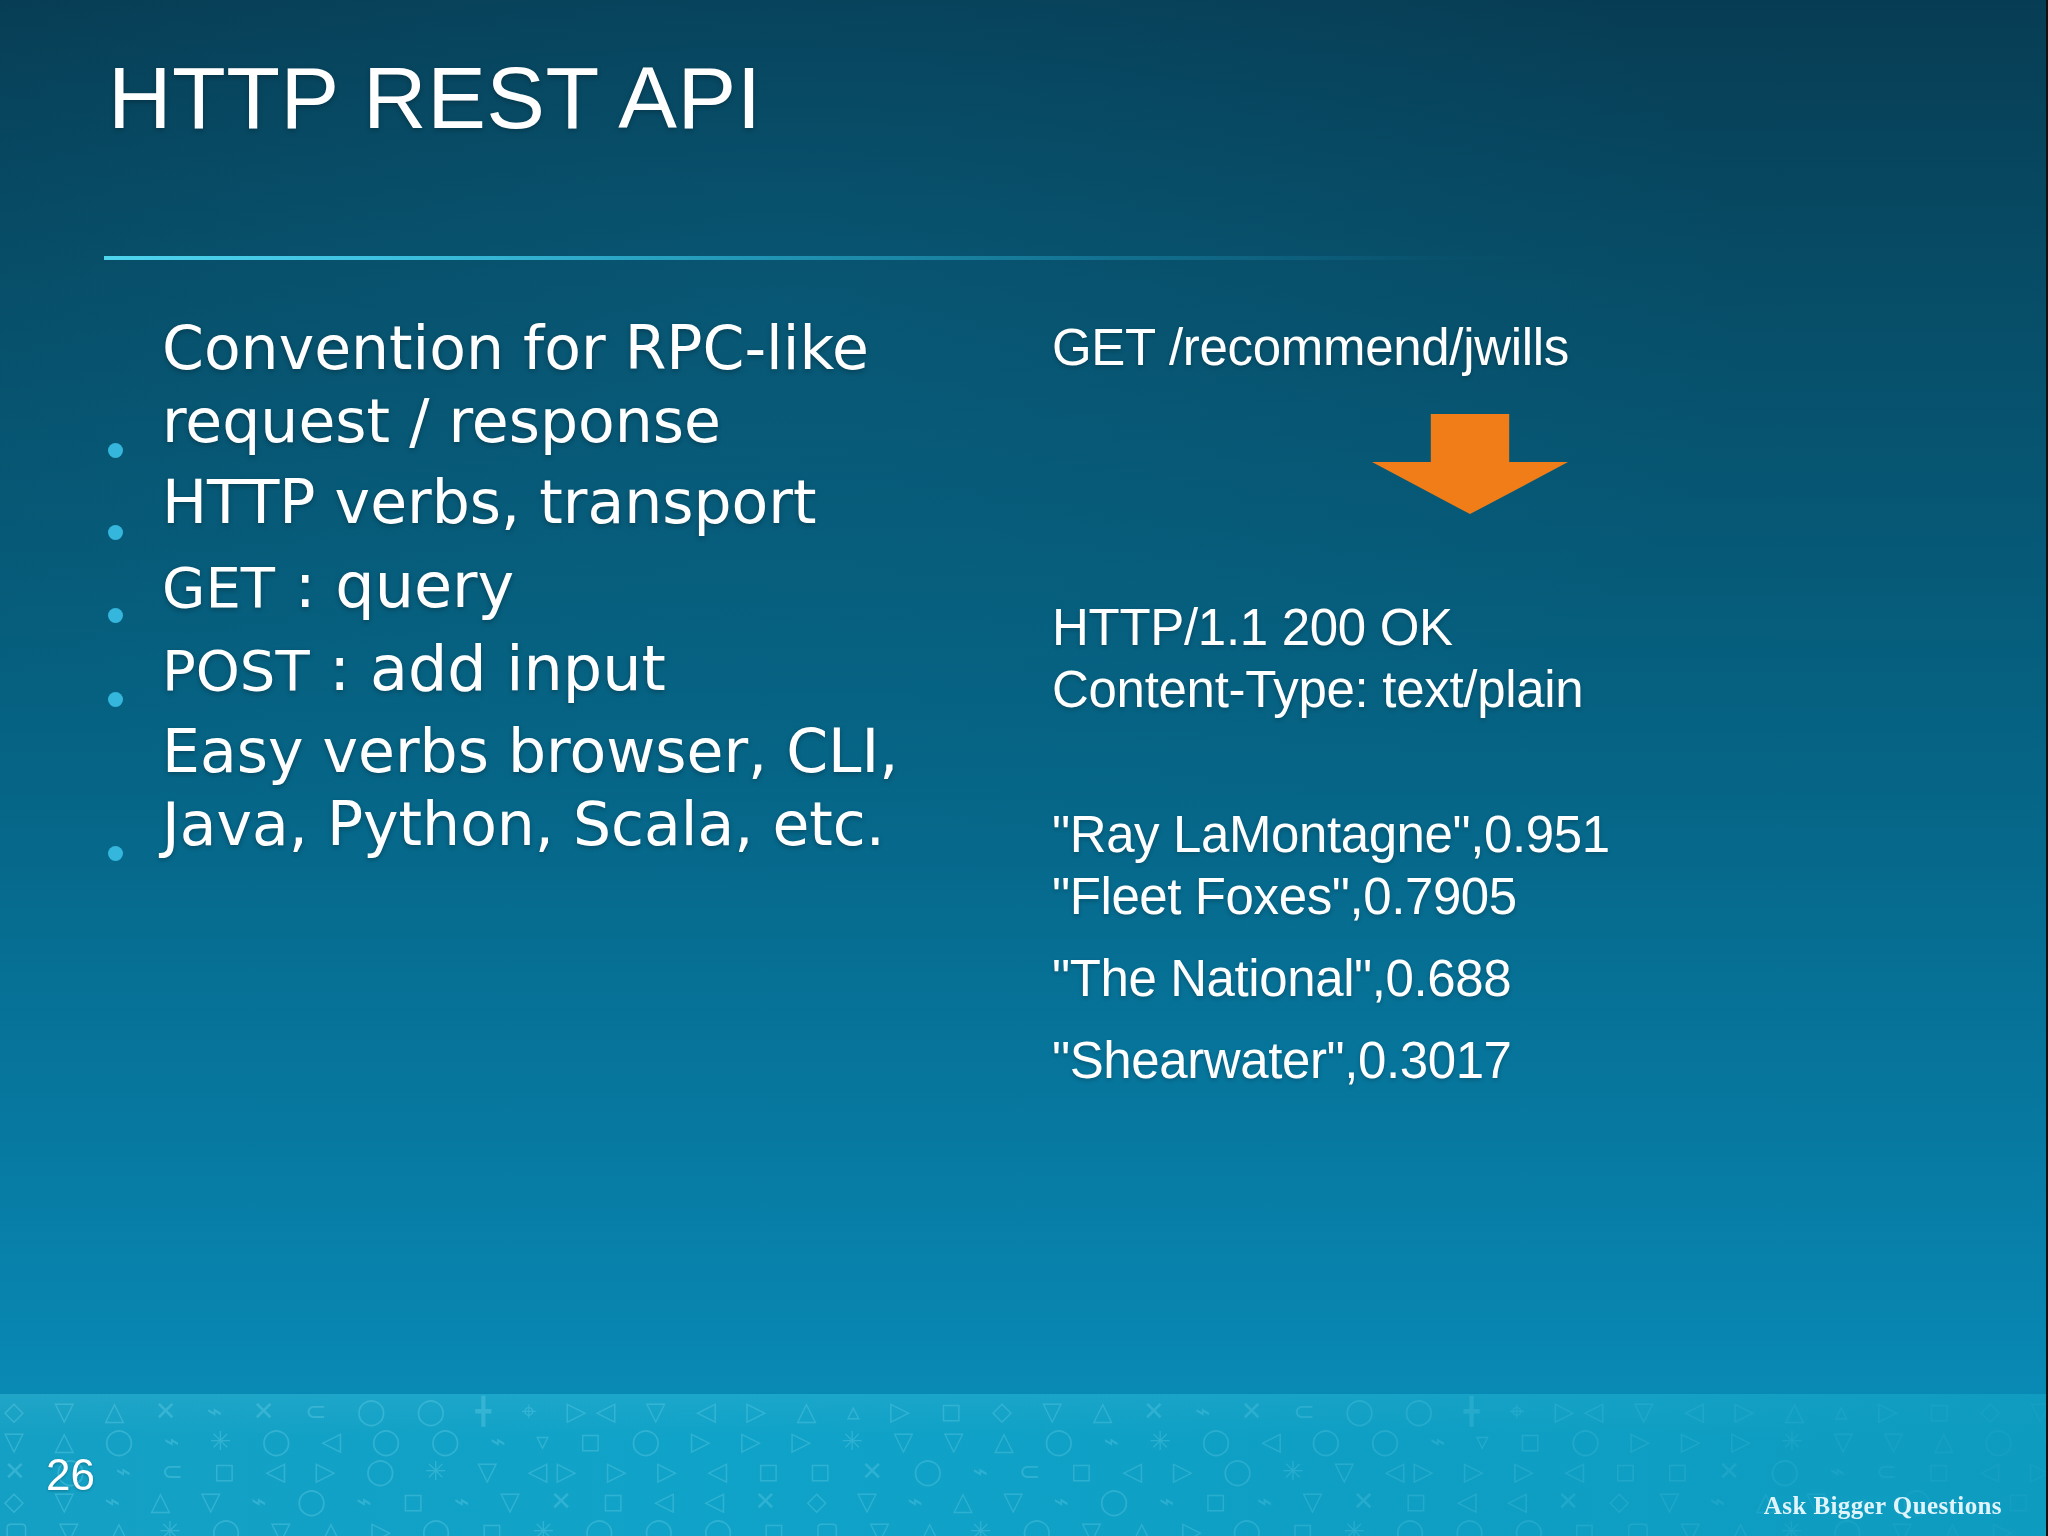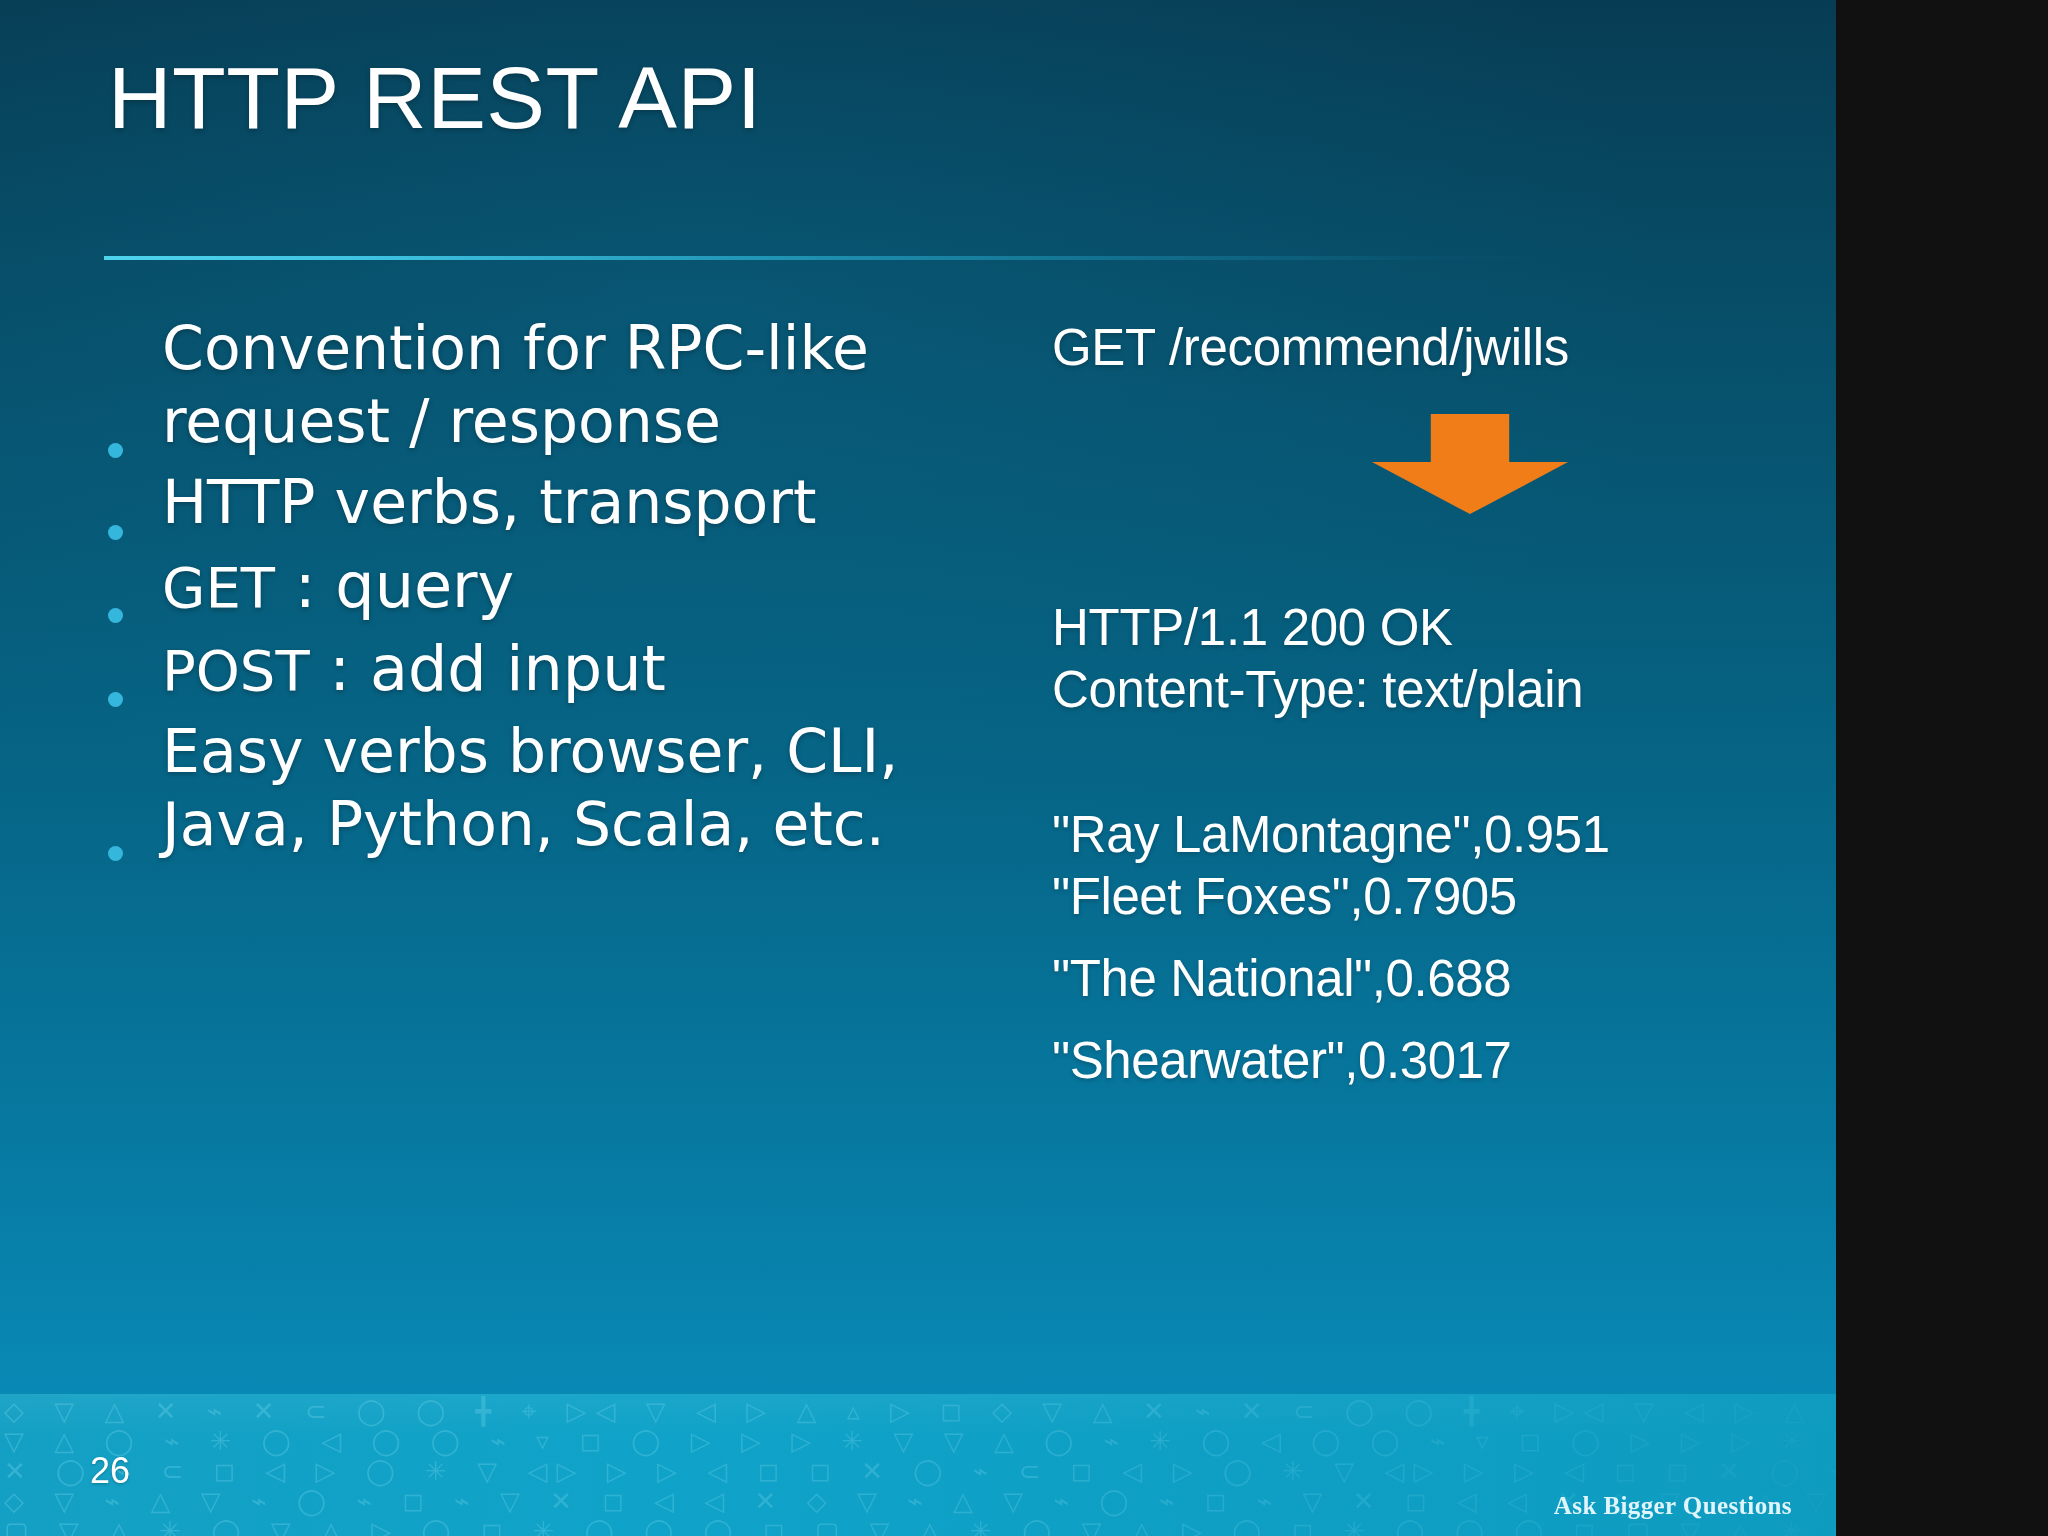--- a/index.html
+++ b/index.html
@@ -2,21 +2,21 @@
 <html><head>
 <meta charset="utf-8">
 <style>
   html, body {
     margin: 0;
     padding: 0;
     background: #111;
   }
   #slide {
     position: relative;
-    width: 1836px;
+    width: 2046px;
     height: 1536px;
     overflow: hidden;
     font-family: "DejaVu Sans", sans-serif;
     background: linear-gradient(180deg,
         #073d54 0%,
         #074c66 18%,
         #065b79 38%,
         #06698c 56%,
         #0779a1 74%,
         #0887b2 88%,
@@ -202,24 +202,23 @@
         rgba(16,160,196,0.55) 80%,
         rgba(14,155,192,0.85) 100%);
     pointer-events: none;
   }
 
   #page-num {
     position: absolute;
     left: 46px;
     top: 56px;
     font-family: "Liberation Sans", sans-serif;
-    font-size: 36px;
+    font-size: 44px;
     color: #ffffff;
     text-shadow: 0 1px 3px rgba(0,0,0,0.25);
-    margin-left: 44px;
   }
 
   
   #logo {
     position: absolute;
     right: 44px;
     bottom: 18px;
     text-align: right;
     line-height: 1;
   }

